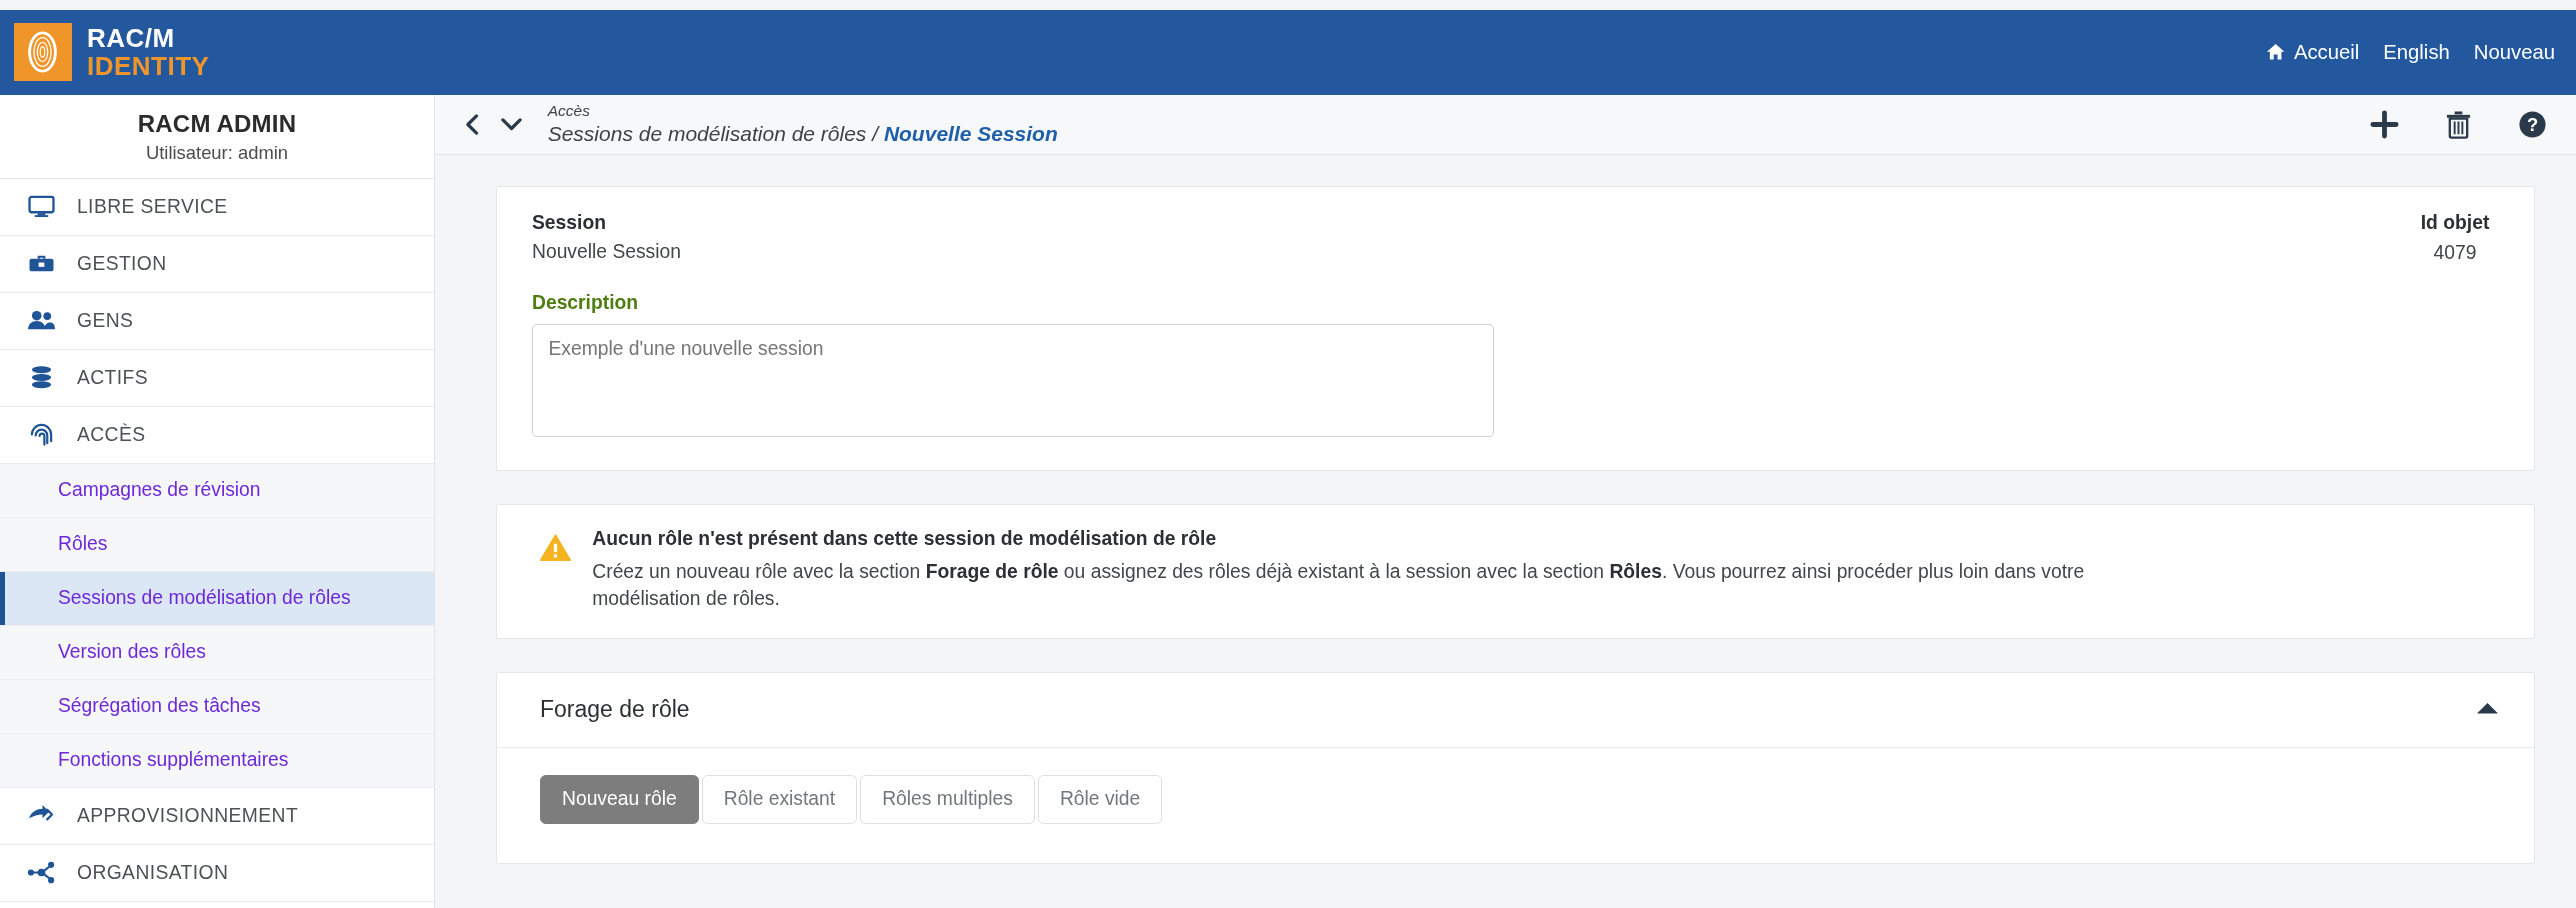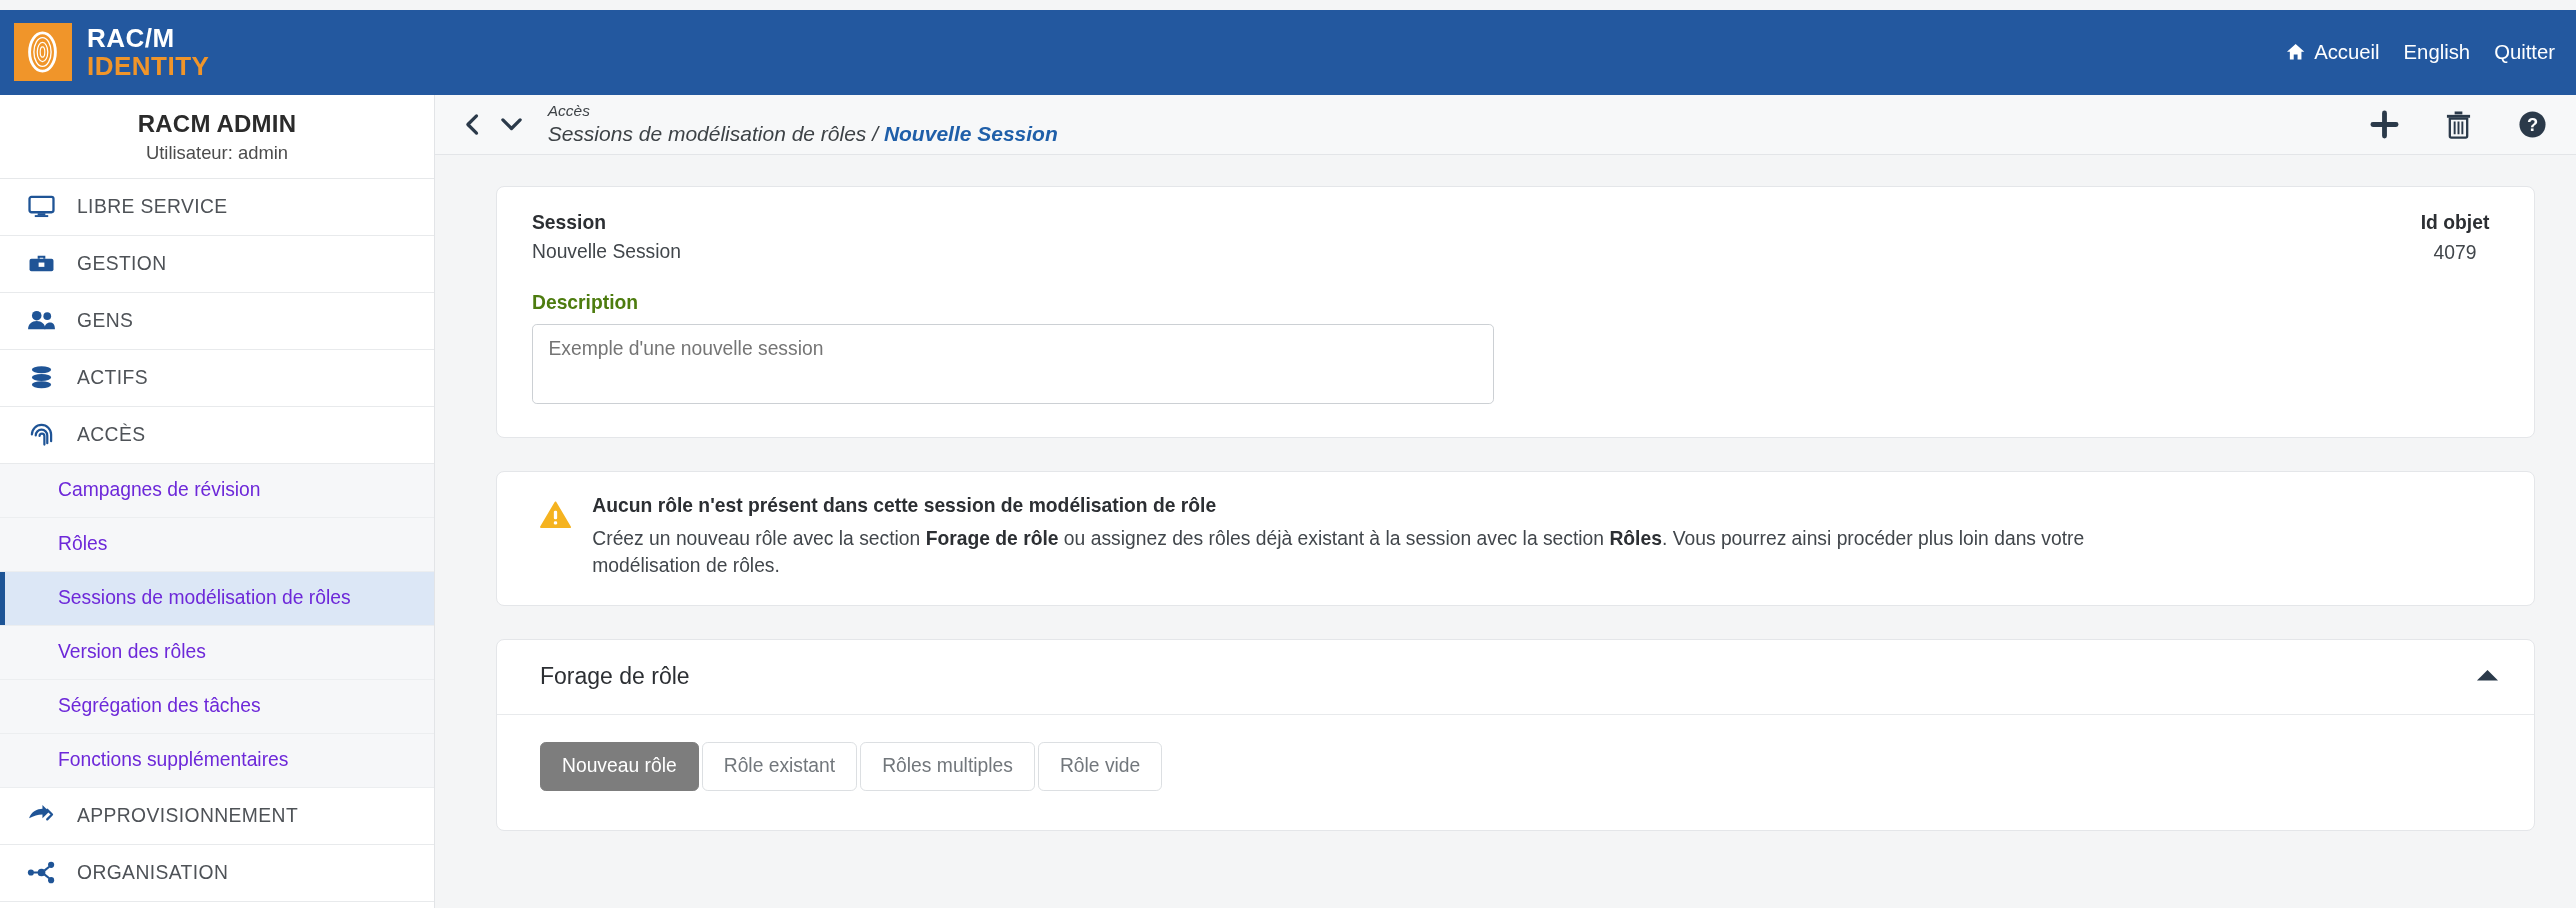--- a/index.html
+++ b/index.html
@@ -107,31 +107,31 @@
     font-size: 21px; font-style: italic; color: #3d4246; display:block; margin-top: 1.9px;
   }
   .bc-main .current { color: #1f5fa9; font-weight: 700; }
   .bar-actions { margin-left: auto; display: flex; align-items: center; gap: 46px; }
   .bar-actions svg { display:block; cursor:pointer; }
 
   .content { padding: 31px 41px 0 61px; }
 
   .card {
     background: #ffffff; border: 1px solid #e4e6e9;
-    border-radius: 8px; margin-bottom: 33px;
+    border-radius: 2px; margin-bottom: 33px;
   }
 
   
   .session-card { padding: 25px 35px 29px 35px; display: flex; }
   .session-left { flex: 1 1 auto; }
   .field-label { font-size: 19.3px; font-weight: 700; color: #2c2f33; }
   .field-value { font-size: 19.3px; color: #41464b; margin-top: 7.7px; }
   .desc-label { font-size: 19.3px; font-weight: 700; color: #4d7c0f; margin-top: 29px; }
   .desc-box {
-    margin-top: 9.7px; width: 962px; height: 80px;
+    margin-top: 9.7px; width: 962px; height: 113px;
     border: 1px solid #ccd0d4; border-radius: 4.8px; background: #fff;
     padding: 12.6px 15.5px; font-size: 19.3px; color: #8d9298;
     font-family: "Liberation Sans", sans-serif; resize: none; outline: none;
   }
   .session-right { flex: 0 0 auto; text-align: center; padding-right: 9.7px; }
   .id-label { font-size: 19.3px; font-weight: 700; color: #2c2f33; }
   .id-value { font-size: 19.3px; color: #41464b; margin-top: 8.7px; }
 
   
   .warn-card { padding: 23px 35px 25px 43px; display: flex; gap: 19.3px; }
@@ -185,21 +185,21 @@
         <svg class="home-icon" viewBox="0 0 20 18">
             <path d="M10 1 L19 9 H16 V17 H12 V12 H8 V17 H4 V9 H1 Z" fill="#ffffff"></path>
           </svg>
       </span>
       <span>Accueil</span>
     </a>
     <a href="#">
       <span>English</span>
     </a>
     <a href="#">
-      <span>Quitter</span>
+      <span>Nouveau</span>
     </a>
   </div>
 </div>
 
 <div class="body-wrap">
 
   <div class="sidebar">
 
     <div class="user-box">
       <div class="user-name">RACM ADMIN</div>

